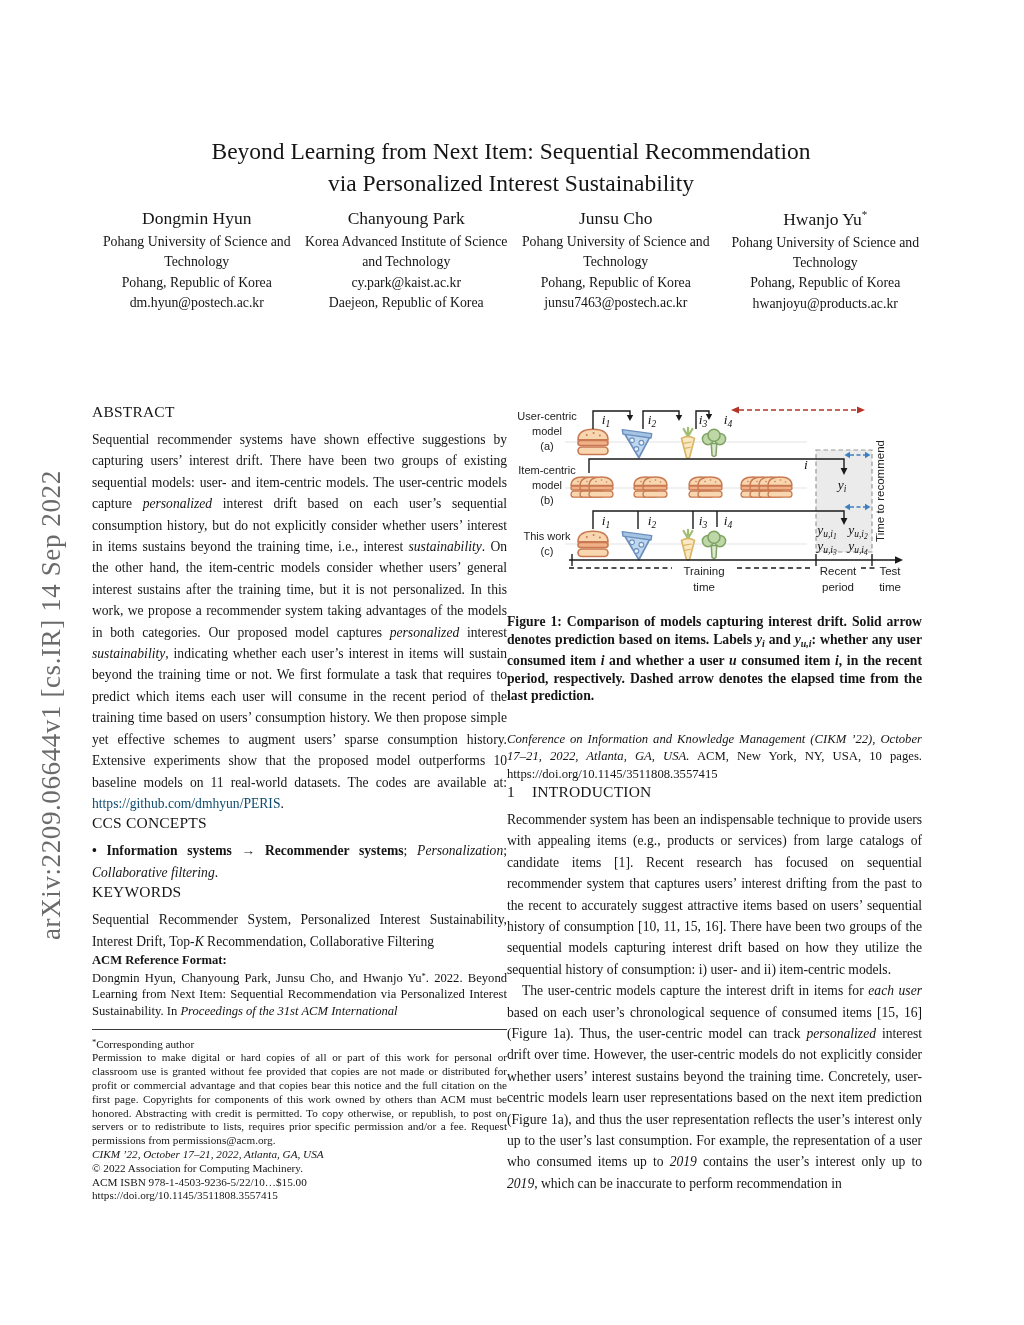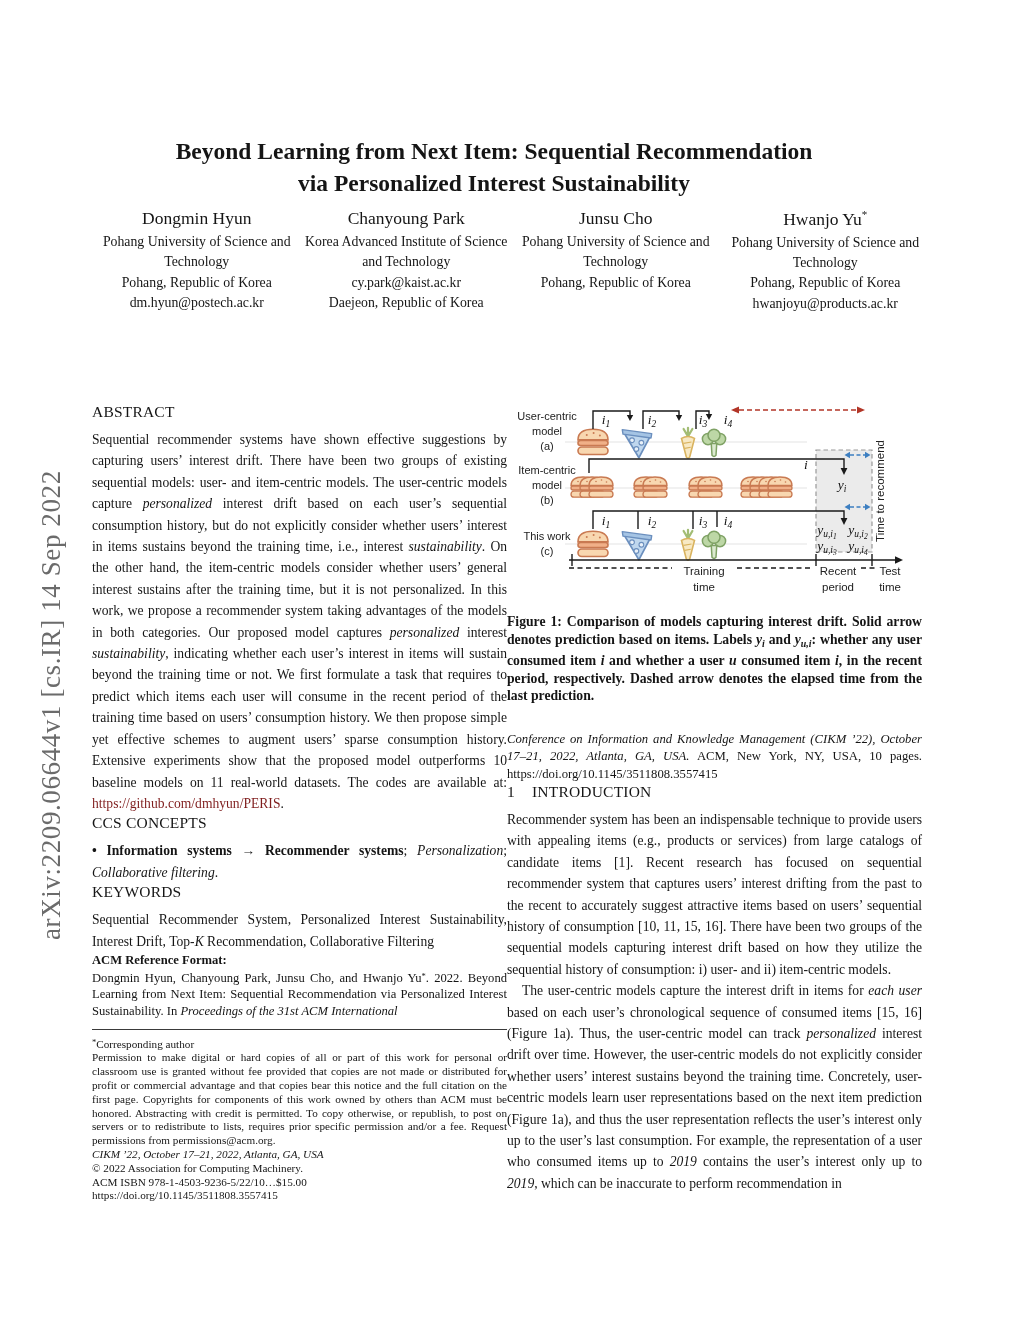--- a/index.html
+++ b/index.html
@@ -2,38 +2,38 @@
 <html><head>
 <meta charset="utf-8">
 <style>
   html,body{margin:0;padding:0;background:#ffffff;}
   body{width:1024px;height:1325px;position:relative;font-family:"Liberation Serif",serif;color:#151515;}
   .page{position:absolute;inset:0;background:#fff;overflow:hidden;}
 
   .watermark{position:absolute;left:36px;top:940px;transform:rotate(-90deg);transform-origin:0 0;
     white-space:nowrap;font-size:27px;letter-spacing:0.6px;color:#6b6b6b;}
 
-  .title{position:absolute;top:135px;left:75px;width:838px;text-align:center;
-    font-size:23.5px;font-weight:700;line-height:32px;}
+  .title{position:absolute;top:135px;left:92px;width:838px;text-align:center;
+    font-size:23.5px;font-weight:400;line-height:32px;}
 
   .authors{position:absolute;top:208px;left:92px;width:838px;display:grid;
     grid-template-columns:1fr 1fr 1fr 1fr;row-gap:13px;text-align:center;}
   .author .name{font-size:17.5px;margin-bottom:3px;}
   .author .aff{font-size:13.8px;line-height:20.3px;}
   sup.mark{font-size:11px;}
 
   .col{position:absolute;top:403px;width:415px;}
   .col-left{left:92px;}
   .col-right{left:507px;}
 
   h2.sec{font-size:15.5px;font-weight:400;margin:0 0 8px 0;letter-spacing:0.2px;font-family:"Liberation Serif",serif;}
   p.body{font-size:13.6px;line-height:21.4px;text-align:justify;margin:0;}
   .it{font-style:italic;}
   .bold{font-weight:700;}
-  a.plink{color:#7f1d1d;text-decoration:none;margin-top:24px;}
+  a.plink{color:#0c4a6e;text-decoration:none;margin-top:24px;}
 
   .ccs-h{margin-top:15px;}
   .kw-h{margin-top:16px;}
   .acmref{margin-top:0;font-size:12.6px;line-height:16.2px;text-align:justify;}
   .acmref .head{display:block;font-weight:700;}
   .footrule{border:none;border-top:1.1px solid #3a3a3a;margin:10px 0 6px 0;width:100%;}
   .footnote{font-size:11.2px;line-height:13.8px;text-align:justify;}
   .footnote .line{display:block;}
   .fn-sup{font-size:8.5px;vertical-align:0.35em;}
 
@@ -82,20 +82,21 @@
     <div class="author">
       <div class="name"><span>Chanyoung Park</span></div>
       <div class="aff">Korea Advanced Institute of Science and Technology</div>
       <div class="aff">cy.park@kaist.ac.kr</div>
       <div class="aff">Daejeon, Republic of Korea</div>
     </div>
     <div class="author">
       <div class="name"><span>Junsu Cho</span></div>
       <div class="aff">Pohang University of Science and Technology</div>
       <div class="aff">Pohang, Republic of Korea</div>
+      <div class="aff">junsu7463@postech.ac.kr</div>
     </div>
     <div class="author">
       <div class="name"><span>Hwanjo Yu</span><sup class="mark">*</sup></div>
       <div class="aff">Pohang University of Science and Technology</div>
       <div class="aff">Pohang, Republic of Korea</div>
       <div class="aff">hwanjoyu@products.ac.kr</div>
     </div>
   </div>
 
   <div class="col col-left">

